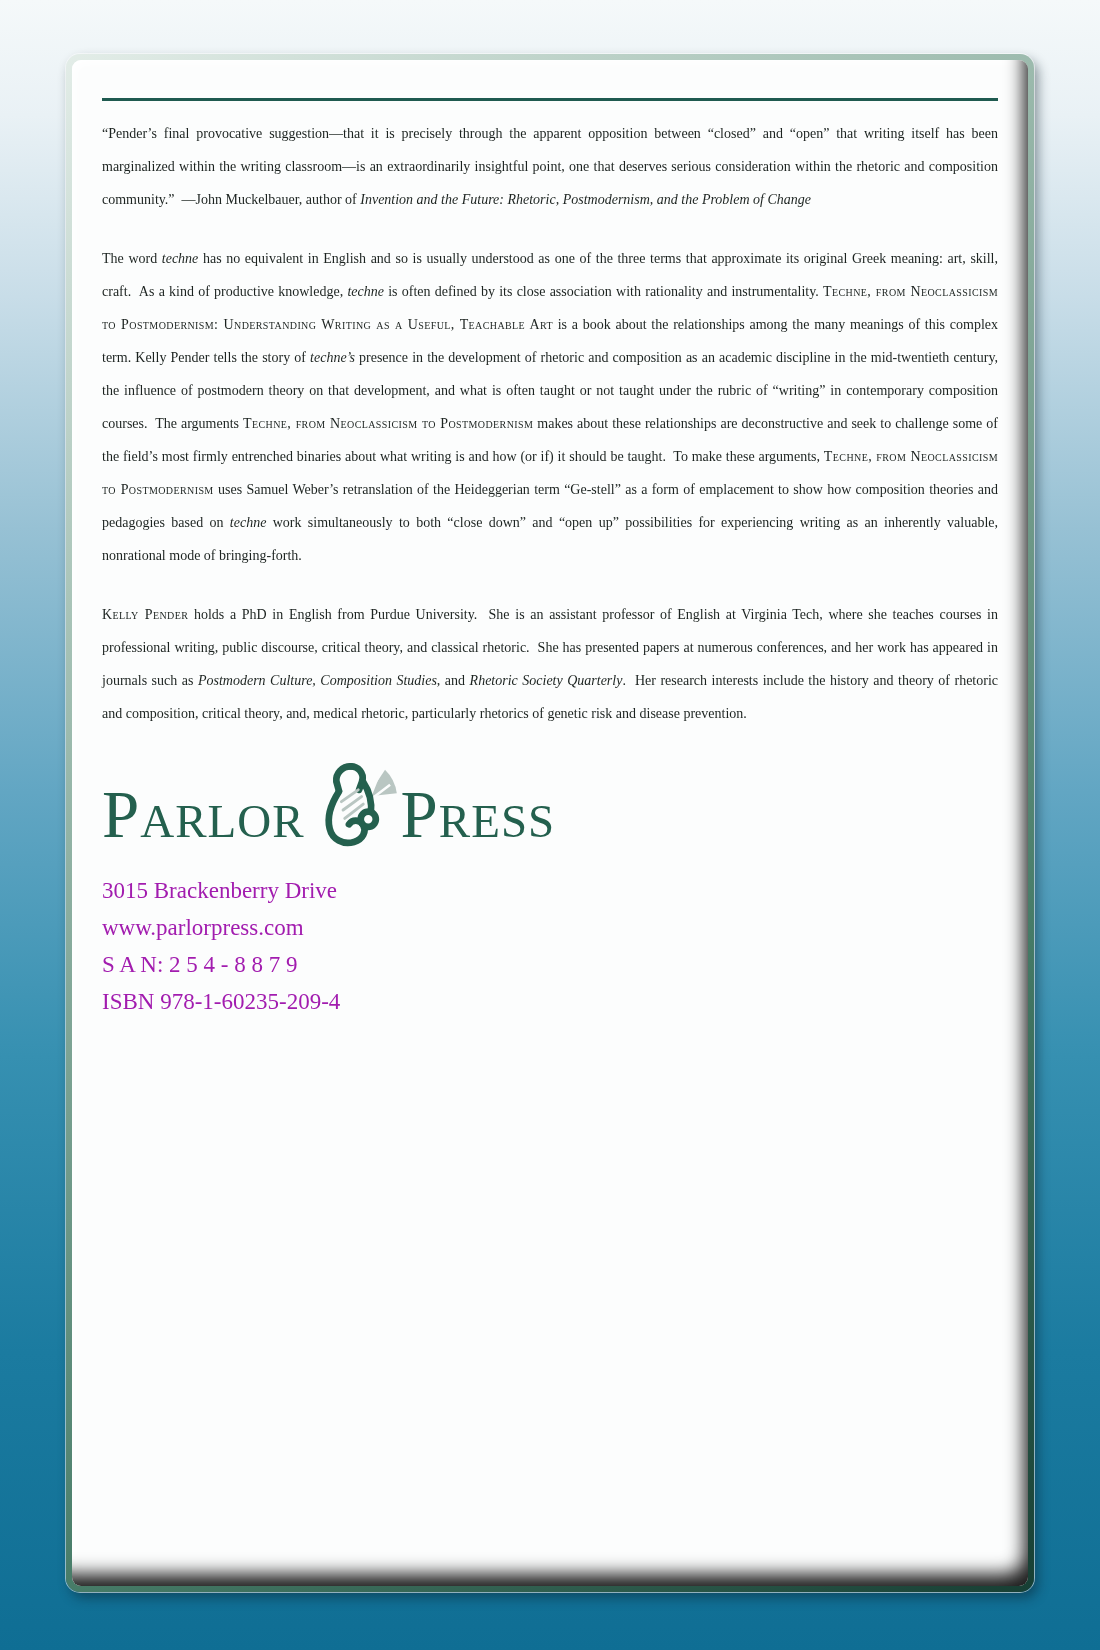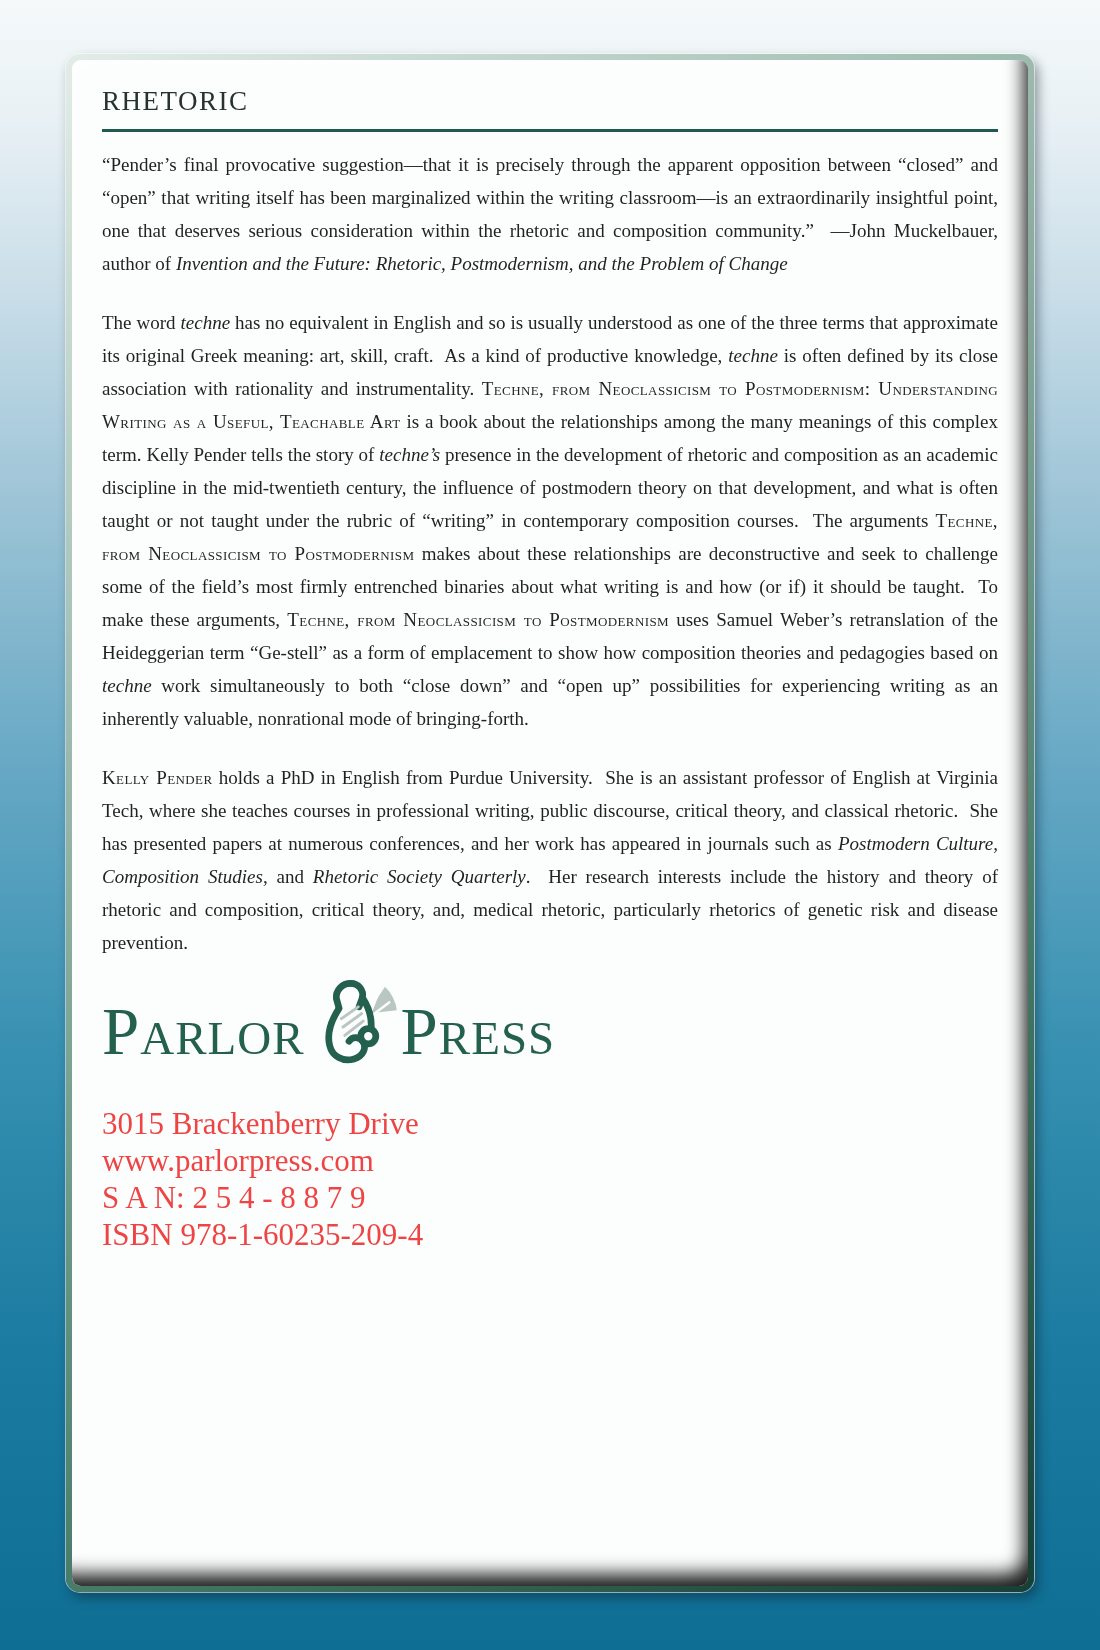--- a/index.html
+++ b/index.html
@@ -36,29 +36,29 @@
     letter-spacing:1.5px;
     color:#27332f;
   }
   .rule{
     height:3px;
     background:#1f5a50;
     margin:12px 0 16px 0;
   }
   .para{
     margin:0 0 26px 0;
-    font-size:19px;
+    font-size:14px;
     line-height:33px;
     text-align:justify;
     white-space:pre-wrap;
     hyphens:auto;
     -webkit-hyphens:auto;
   }
   .para.description{}
-  .para.bio{margin-bottom:24px;}
+  .para.bio{margin-bottom:36px;}
   .seg-normal{}
   .seg-italic{font-style:italic;}
   .seg-smallcaps{font-variant:small-caps;letter-spacing:.4px;}
   .series-title{
     font-size:21.5px;line-height:37px;
     font-variant:small-caps;letter-spacing:.4px;
   }
   .series-editors{
     font-size:21.5px;line-height:37px;
   }
@@ -78,34 +78,33 @@
   .logo-icon{display:inline-block;margin:-14px 0 0 2px;}
   .tagline{
     position:relative;
     margin:-22px 0 0 26px;
     font-family:"Liberation Sans","DejaVu Sans",sans-serif;
     font-size:15px;
     letter-spacing:6.5px;
     color:#a7b2ae;
   }
   .address{
-    margin-top:26px;
-    font-size:31px;
+    margin-top:10px;
+    font-size:23px;
     line-height:37px;
-    color:#ef4444;
+    color:#a21caf;
   }
 </style>
 </head>
 <body>
 
 <div class="page">
   <div class="cover-frame">
     <div class="cover">
 
-      <div class="genre">RHETORIC</div>
       <div class="rule"></div>
 
       <p class="para quote"><span class="seg-normal">“Pender’s final provocative suggestion—that it is precisely through the apparent opposition between “closed” and “open” that writing itself has been marginalized within the writing classroom—is an extraordinarily insightful point, one that deserves serious consideration within the rhetoric and composition community.”  —John Muckelbauer, author of </span><span class="seg-italic">Invention and the Future: Rhetoric, Postmodernism, and the Problem of Change</span></p>
 
       <p class="para description"><span class="seg-normal">The word </span><span class="seg-italic">techne</span><span class="seg-normal"> has no equivalent in English and so is usually understood as one of the three terms that approximate its original Greek meaning: art, skill, craft.  As a kind of productive knowledge, </span><span class="seg-italic">techne</span><span class="seg-normal"> is often defined by its close association with rationality and instrumentality. </span><span class="seg-smallcaps">Techne, from Neoclassicism to Postmodernism: Understanding Writing as a Useful, Teachable Art</span><span class="seg-normal"> is a book about the relationships among the many meanings of this complex term. Kelly Pender tells the story of </span><span class="seg-italic">techne’s</span><span class="seg-normal"> presence in the development of rhetoric and composition as an academic discipline in the mid-twentieth century, the influence of postmodern theory on that development, and what is often taught or not taught under the rubric of “writing” in contemporary composition courses.  The arguments </span><span class="seg-smallcaps">Techne, from Neoclassicism to Postmodernism</span><span class="seg-normal"> makes about these relationships are deconstructive and seek to challenge some of the field’s most firmly entrenched binaries about what writing is and how (or if) it should be taught.  To make these arguments, </span><span class="seg-smallcaps">Techne, from Neoclassicism to Postmodernism</span><span class="seg-normal"> uses Samuel Weber’s retranslation of the Heideggerian term “Ge-stell” as a form of emplacement to show how composition theories and pedagogies based on </span><span class="seg-italic">techne</span><span class="seg-normal"> work simultaneously to both “close down” and “open up” possibilities for experiencing writing as an inherently valuable, nonrational mode of bringing-forth.</span></p>
 
       <p class="para bio"><span class="seg-smallcaps">Kelly Pender</span><span class="seg-normal"> holds a PhD in English from Purdue University.  She is an assistant professor of English at Virginia Tech, where she teaches courses in professional writing, public discourse, critical theory, and classical rhetoric.  She has presented papers at numerous conferences, and her work has appeared in journals such as </span><span class="seg-italic">Postmodern Culture,</span><span class="seg-normal"> </span><span class="seg-italic">Composition Studies</span><span class="seg-normal">, and </span><span class="seg-italic">Rhetoric Society Quarterly</span><span class="seg-normal">.  Her research interests include the history and theory of rhetoric and composition, critical theory, and, medical rhetoric, particularly rhetorics of genetic risk and disease prevention.</span></p>
 
       <div class="series">
       </div>

